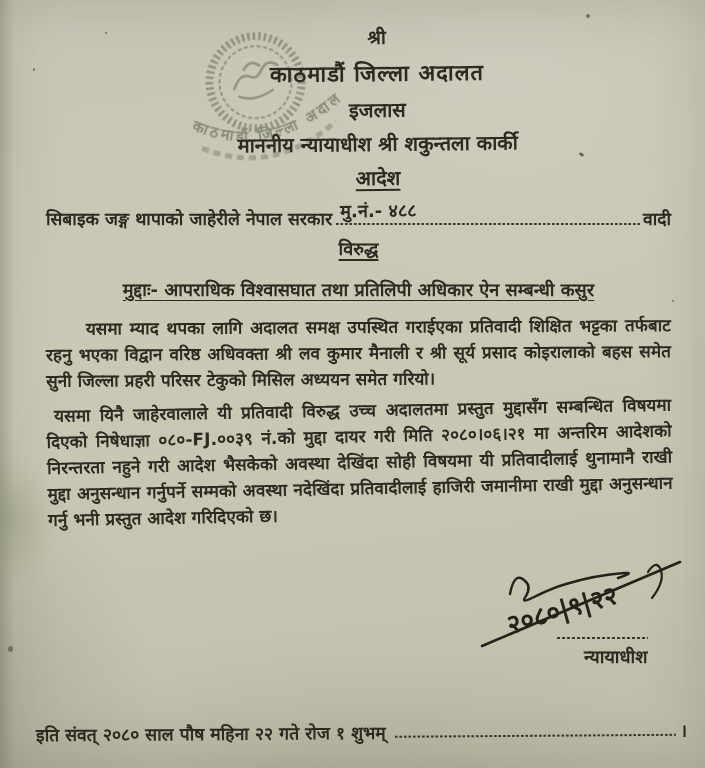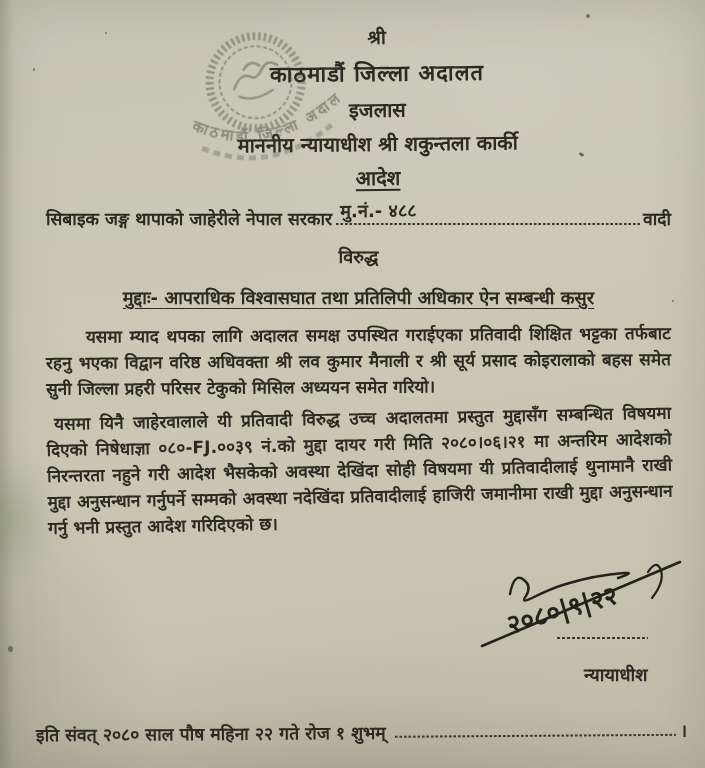--- a/index.html
+++ b/index.html
@@ -37,38 +37,38 @@
   .header .order{font-size:20px;margin-bottom:7px;text-decoration:underline;text-underline-offset:4px;text-decoration-thickness:1.5px;}
   .header .caseno{font-size:18px;}
   
   .content{position:absolute;left:46px;right:34px;top:206px;font-weight:bold;}
   .party-row{display:flex;align-items:baseline;font-size:17.5px;line-height:26px;}
   .party-row .leader{
     flex:1;height:4px;align-self:flex-end;margin:0 3px 6px 3px;
     background-image:radial-gradient(circle,#3a382c 1.1px,transparent 1.4px);
     background-size:4.5px 4px;background-repeat:repeat-x;background-position:left bottom;
   }
-  .versus{margin-top:12px;text-align:center;font-size:18px;
-    text-underline-offset:4px;text-decoration-thickness:1.5px;}
+  .versus{margin-top:4px;text-align:center;font-size:18px;
+    text-decoration:underline;text-underline-offset:4px;text-decoration-thickness:1.5px;}
   .subject{margin-top:17px;text-align:center;font-size:18px;}
   .subject u{text-underline-offset:4px;}
   .para{
     margin-top:13px;text-align:justify;font-size:17px;line-height:26px;
     letter-spacing:.1px;
   }
   .para1{text-indent:40px;transform:rotate(-0.35deg);}
   .para2{text-indent:8px;margin-top:11px;transform:rotate(-1.05deg);transform-origin:left top;}
   
   .signature{position:absolute;left:476px;top:550px;width:215px;height:105px;pointer-events:none;}
   .sig-dots{
     position:absolute;left:556px;top:636px;width:92px;height:4px;
     background-image:radial-gradient(circle,#33312a 1.1px,transparent 1.4px);
     background-size:5px 4px;background-repeat:repeat-x;
   }
-  .sig-title{position:absolute;left:584px;top:662px;font-size:18px;font-weight:bold;}
+  .sig-title{position:absolute;left:584px;top:644px;font-size:18px;font-weight:bold;}
   
   .closing{
     position:absolute;left:36px;right:18px;top:720px;
     display:flex;align-items:baseline;font-size:17.5px;font-weight:bold;
     transform:rotate(-0.4deg);
   }
   .closing .leader{
     flex:1;height:4px;align-self:flex-end;margin:0 4px 5px 8px;
     background-image:radial-gradient(circle,#3a382c 1.1px,transparent 1.4px);
     background-size:4.5px 4px;background-repeat:repeat-x;background-position:left bottom;

